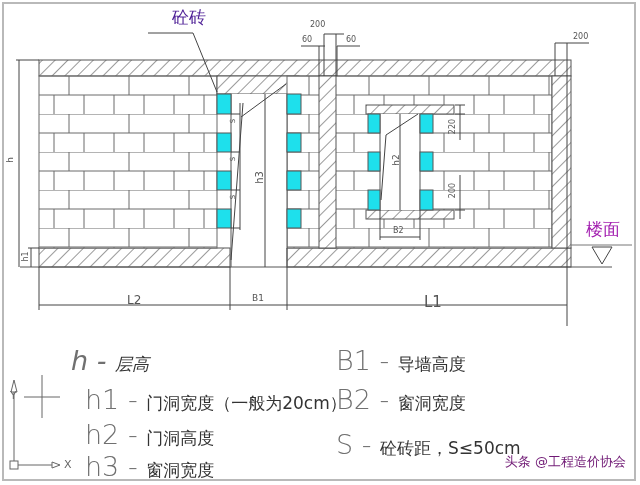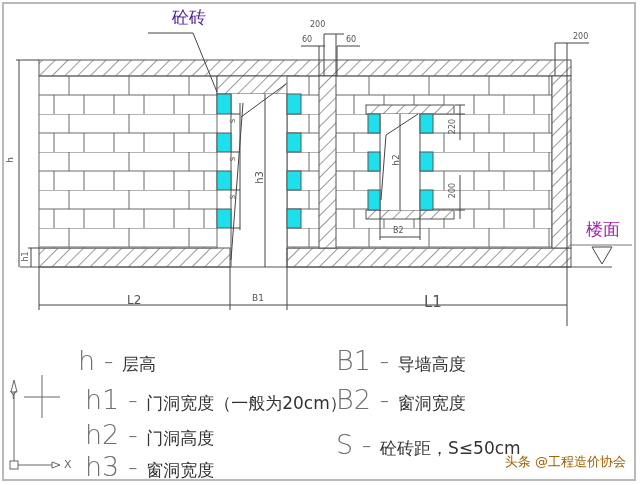--- a/index.html
+++ b/index.html
@@ -3,21 +3,21 @@
 <meta charset="utf-8">
 <style>
   html, body { margin: 0; padding: 0; background: #ffffff; }
   body { width: 640px; height: 485px; position: relative; overflow: hidden; font-family: "DejaVu Sans", sans-serif; }
   .frame { position: absolute; left: 2px; top: 2px; width: 634px; height: 479px; border: 2px solid #b9b9b9; box-sizing: border-box; }
   svg.drawing { position: absolute; left: 0; top: 0; }
   .lbl { position: absolute; color: #555; font-family: "DejaVu Sans", sans-serif; white-space: nowrap; }
   .cad { font-family: "DejaVu Sans", sans-serif; font-weight: 200; color: #707070; }
   .legend-sym { font-size: 27px; letter-spacing: 0px; font-weight: 200; }
   .legend-txt { font-size: 17px; color: #333; }
-  .watermark { position: absolute; right: 14px; bottom: 14px; font-size: 13px; color: #a16207; }
+  .watermark { position: absolute; right: 14px; bottom: 14px; font-size: 13px; color: #701a75; }
 </style>
 </head>
 <body>
 
 <div class="frame"></div>
 
 <svg class="drawing" width="640" height="485" viewBox="0 0 640 485">
   <defs>
     <pattern id="hatch" patternUnits="userSpaceOnUse" width="9" height="9" patternTransform="rotate(45)">
       <rect width="9" height="9" fill="#fff"></rect>
@@ -164,21 +164,21 @@
 <div class="lbl" style="left:445px; top:186px; font-size:8px; transform:rotate(-90deg);">200</div>
 <div class="lbl" style="left:393px; top:226px; font-size:8px;">B2</div>
 <div class="lbl" style="left:127px; top:293px; font-size:12px;">L2</div>
 <div class="lbl" style="left:252px; top:293px; font-size:9px;">B1</div>
 <div class="lbl" style="left:424px; top:293px; font-size:15px;">L1</div>
 
 <div class="lbl" style="left:10px; top:389px; font-size:11px; color:#666;">Y</div>
 <div class="lbl" style="left:64px; top:458px; font-size:11px; color:#666;">X</div>
 
 <div>
-  <div class="lbl" style="left:78px; top:345px;">
+  <div class="lbl" style="left:71px; top:345px;font-style:italic;">
     <span class="cad legend-sym">h</span><span class="cad legend-sym"> - </span><span class="legend-txt">层高</span>
   </div>
   <div class="lbl" style="left:85px; top:384px;">
     <span class="cad legend-sym">h1</span><span class="cad legend-sym"> - </span><span class="legend-txt">门洞宽度（一般为20cm）</span>
   </div>
   <div class="lbl" style="left:85px; top:419px;">
     <span class="cad legend-sym">h2</span><span class="cad legend-sym"> - </span><span class="legend-txt">门洞高度</span>
   </div>
   <div class="lbl" style="left:85px; top:451px;">
     <span class="cad legend-sym">h3</span><span class="cad legend-sym"> - </span><span class="legend-txt">窗洞宽度</span>

